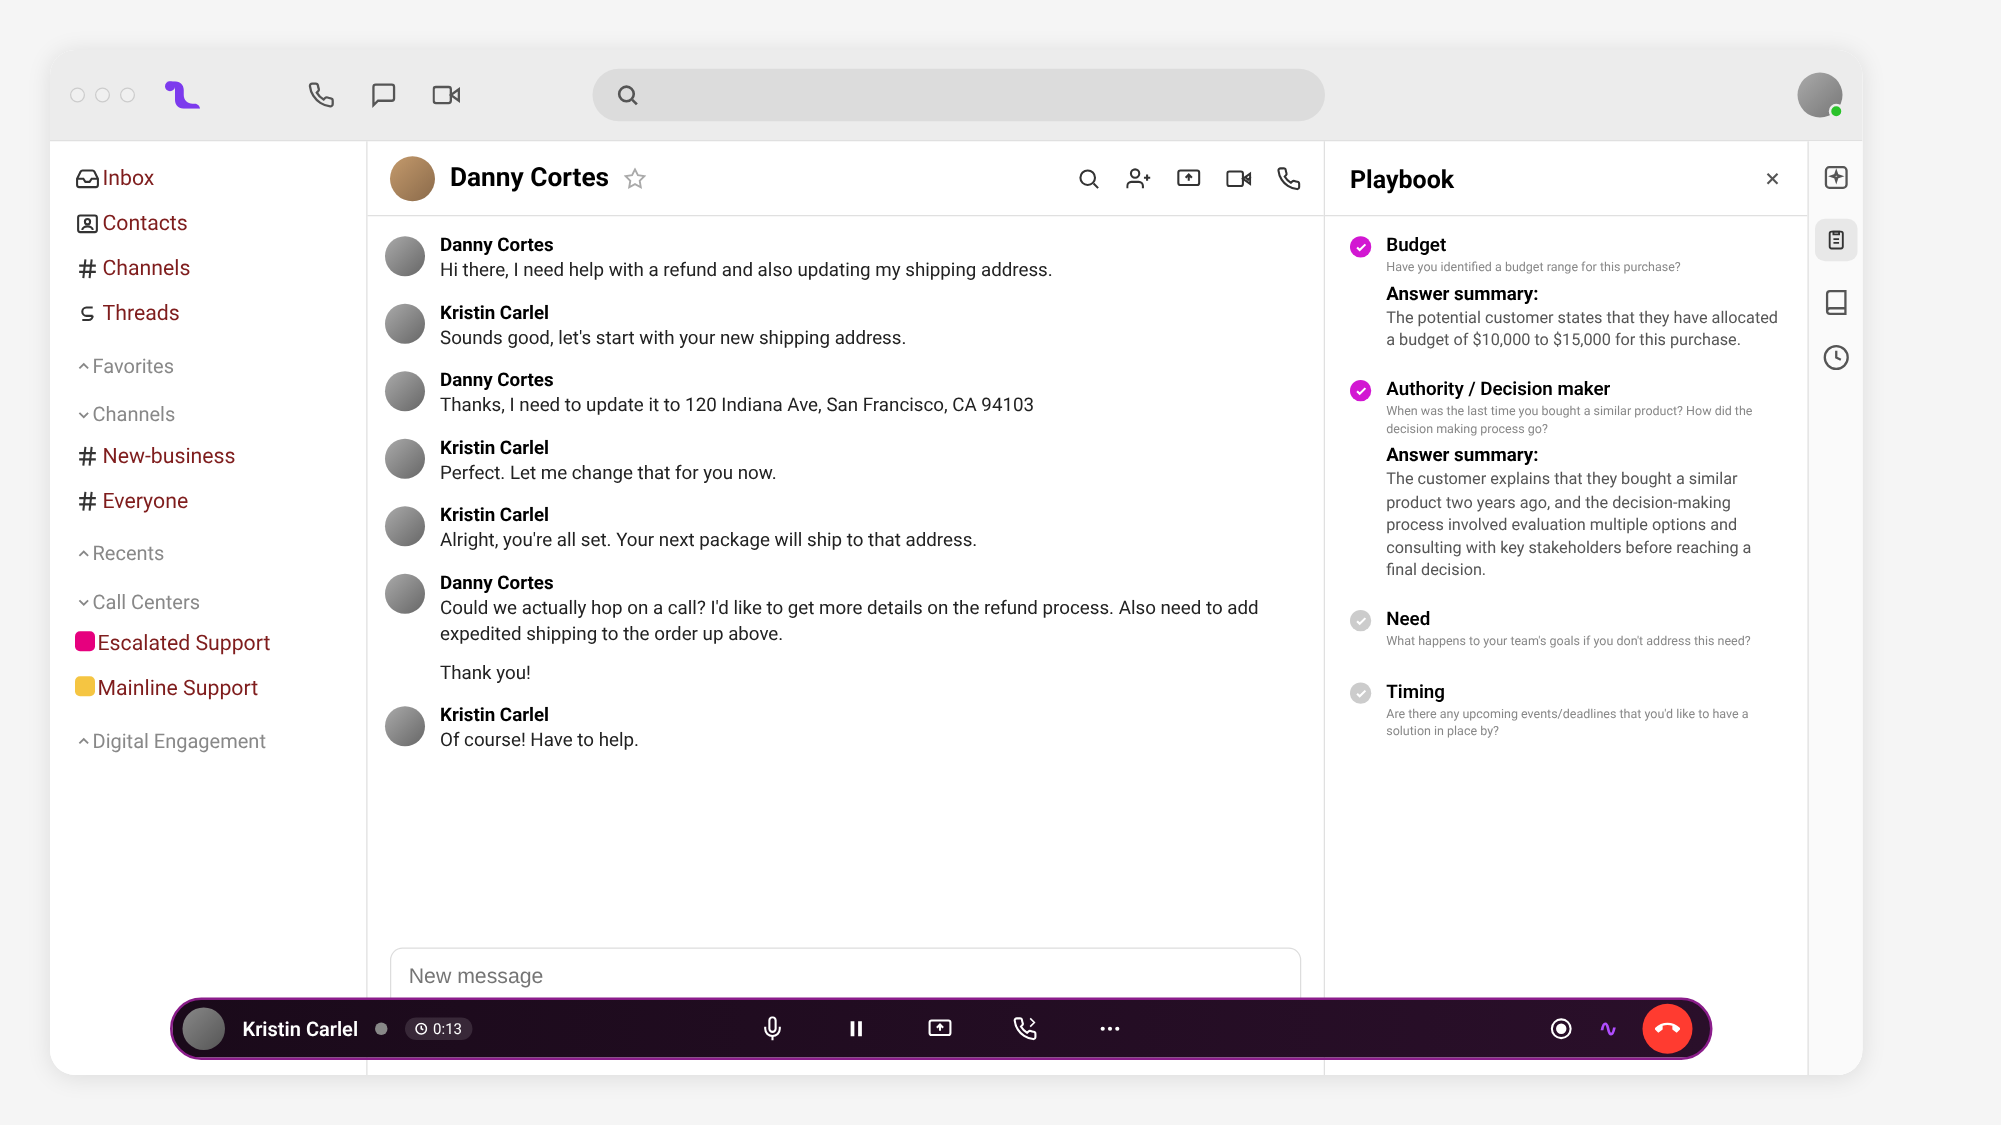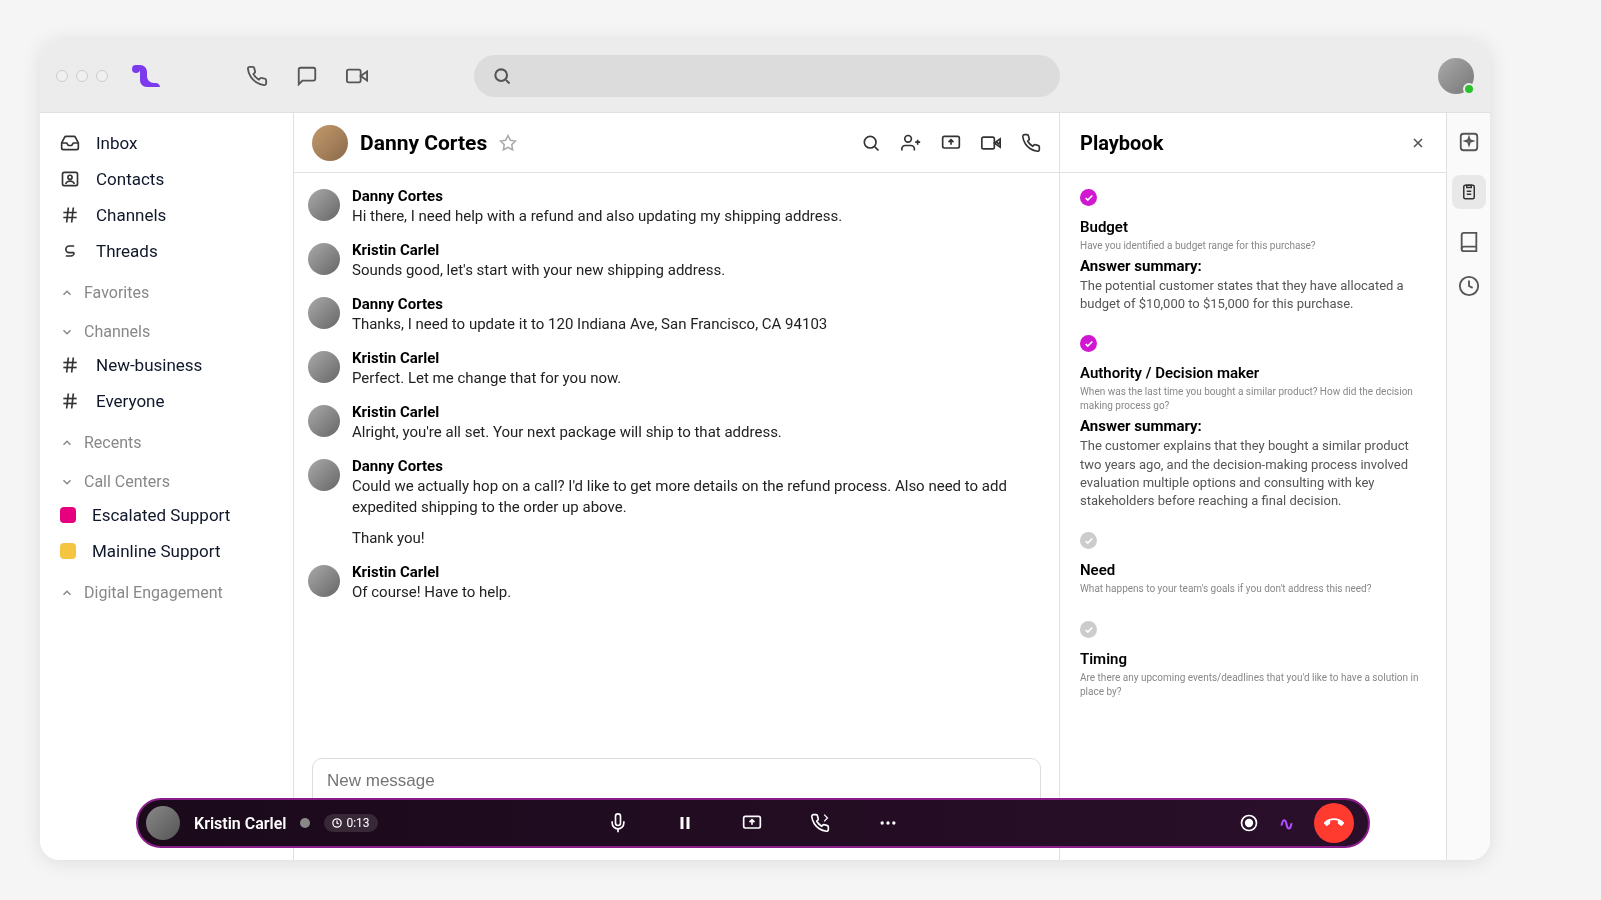--- a/index.html
+++ b/index.html
@@ -11,23 +11,23 @@
 .logo { width: 28px; height: 22px; margin-left: 8px; }
 .top-actions { display: flex; gap: 28px; margin-left: 70px; }
 .top-actions svg { width: 22px; height: 22px; }
 .search-bar { flex: 0 0 586px; height: 42px; background: #dcdcdc; border-radius: 21px; display: flex; align-items: center; padding: 0 18px; margin-left: 90px; }
 .search-bar svg { width: 20px; height: 20px; }
 .avatar-top { margin-left: auto; position: relative; }
 .avatar-top .circle { width: 36px; height: 36px; border-radius: 50%; background: linear-gradient(135deg,#aaa,#777); }
 .status-dot { width: 12px; height: 12px; background: #2ac22a; border: 2px solid #ececec; border-radius: 50%; position: absolute; bottom: -1px; right: -1px; }
 .main-area { flex: 1; display: flex; background: #fff; border-top: 1px solid #e0e0e0; }
 .sidebar { width: 254px; border-right: 1px solid #e0e0e0; padding: 12px 0; overflow-y: auto; }
-.nav-item { display: flex; align-items: center; gap: 16px; padding: 8px 20px; font-size: 17px; color: #0f172a; cursor: pointer; }
+.nav-item { display: flex; gap: 2px; padding: 8px 20px; font-size: 17px; color: #7f1d1d; cursor: pointer; }
 .nav-item svg { width: 20px; height: 20px; flex-shrink: 0; }
-.section-head { display: flex; align-items: center; gap: 10px; padding: 14px 20px 6px; font-size: 16px; color: #888; cursor: pointer; }
+.section-head { display: flex; align-items: center; padding: 14px 20px 6px; font-size: 16px; color: #888; cursor: pointer; }
 .section-head svg { width: 14px; height: 14px; }
 .color-chip { width: 16px; height: 16px; border-radius: 4px; flex-shrink: 0; }
 .chat-pane { flex: 1; display: flex; flex-direction: column; border-right: 1px solid #e0e0e0; }
 .chat-header { height: 60px; border-bottom: 1px solid #e0e0e0; display: flex; align-items: center; padding: 0 18px; gap: 12px; }
 .chat-avatar { width: 36px; height: 36px; border-radius: 50%; background: linear-gradient(135deg,#c49a6c,#8a6a4a); flex-shrink: 0; }
 .chat-title { font-size: 21px; font-weight: 700; }
 .chat-actions { margin-left: auto; display: flex; gap: 20px; align-items: center; }
 .chat-actions svg { width: 20px; height: 20px; }
 .messages { flex: 1; padding: 14px 32px 14px 14px; overflow-y: auto; }
 .msg-group { display: flex; gap: 12px; margin-bottom: 14px; }
@@ -39,21 +39,21 @@
 .composer { margin: 0 18px 18px; border: 1px solid #ddd; border-radius: 10px; padding: 12px 14px; }
 .composer-input { width: 100%; border: none; outline: none; font-size: 17px; color: #888; background: transparent; }
 .composer-row { display: flex; align-items: center; gap: 14px; margin-top: 18px; }
 .composer-row svg { width: 20px; height: 20px; }
 .composer-row .divider { width: 1px; height: 20px; background: #ddd; }
 .send-btn { margin-left: auto; }
 .playbook { width: 386px; padding: 0; }
 .playbook-header { height: 60px; border-bottom: 1px solid #e0e0e0; display: flex; align-items: center; padding: 0 20px; font-size: 20px; font-weight: 700; }
 .playbook-header .close { margin-left: auto; cursor: pointer; }
 .playbook-body { padding: 14px 20px; overflow-y: auto; }
-.pb-item { display: flex; gap: 12px; margin-bottom: 20px; flex-direction: column; }
+.pb-item { display: flex; gap: 12px; margin-bottom: 20px; }
 .pb-check { width: 17px; height: 17px; border-radius: 50%; flex-shrink: 0; margin-top: 2px; display: flex; align-items: center; justify-content: center; }
 .pb-check.done { background: #d217d2; }
 .pb-check.pending { background: #ccc; }
 .pb-check svg { width: 10px; height: 10px; }
 .pb-content { flex: 1; }
 .pb-title { font-size: 15px; font-weight: 600; margin-bottom: 3px; }
 .pb-prompt { font-size: 10px; color: #888; line-height: 1.4; margin-bottom: 3px; }
 .pb-label { font-size: 15px; font-weight: 700; margin-top: 4px; margin-bottom: 2px; }
 .pb-answer { font-size: 13px; color: #555; line-height: 1.4; }
 .right-rail { width: 44px; border-left: 1px solid #e0e0e0; background: #fafafa; display: flex; flex-direction: column; align-items: center; gap: 22px; padding-top: 18px; }

